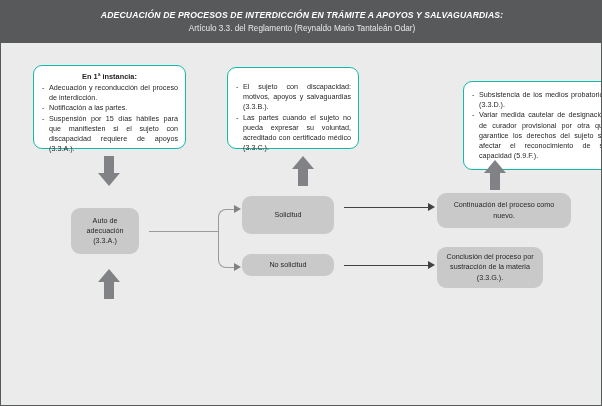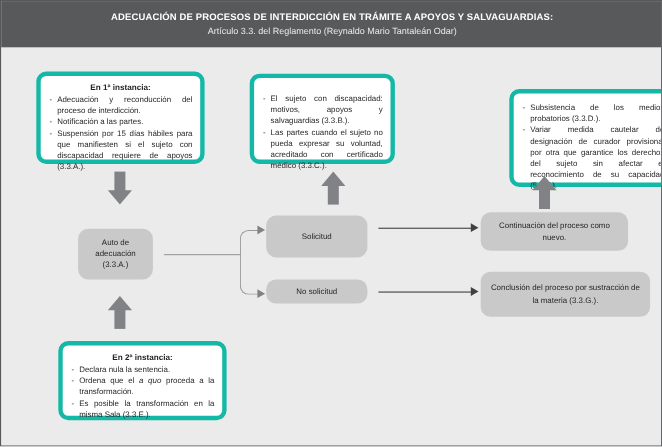--- a/index.html
+++ b/index.html
@@ -16,32 +16,32 @@
 
   
   .header{
     position:absolute;left:0;top:0;width:602px;height:42px;
     background:#58595b;
     box-sizing:border-box;
     display:flex;flex-direction:column;align-items:center;justify-content:center;
   }
   .header .ttl{
     color:#ffffff;font-weight:bold;font-size:8.6px;letter-spacing:.15px;
-    text-align:center;line-height:12px;white-space:nowrap;
+    text-align:center;line-height:12px;white-space:nowrap;font-style:italic;
   }
   .header .sub{
     color:#e9e9e9;font-size:8.2px;text-align:center;line-height:12px;
     margin-top:2px;white-space:nowrap;
   }
 
   
   .wbox{
     position:absolute;
     background:#ffffff;
-    border:4px solid #14b8a6;
+    border:1px solid #14b8a6;
     border-radius:9px;
     box-sizing:border-box;
     padding:6px 7px 5px 7px;
   }
   .gbox{
     position:absolute;
     background:#c9c9c9;
     border-radius:9px;
     box-sizing:border-box;
     display:flex;align-items:center;justify-content:center;
@@ -163,33 +163,23 @@
   <div class="hline" style="left:343px;top:206px;width:85px;"></div>
   <div class="tri" style="left:427px;top:202px;"></div>
 
   <div class="hline" style="left:343px;top:264px;width:85px;"></div>
   <div class="tri" style="left:427px;top:260px;"></div>
 
   <div class="gbox" style="left:436px;top:192px;width:134px;height:35px;text-align:center;">
     <div class="gtxt">Continuación del proceso como nuevo.</div>
   </div>
 
-  <div class="gbox" style="left:436px;top:246px;width:154px;height:41px;">
+  <div class="gbox" style="left:436px;top:246px;width:106px;height:41px;">
     <div class="gtxt">Conclusión del proceso por sustracción de la materia (3.3.G.).</div>
   </div>
 
   <div class="fat up" style="left:97px;top:268px;">
     <div class="shaft"></div>
       <div class="head"></div>
   </div>
 
-  <div class="wbox" style="left:52px;top:309px;width:153px;height:72px;">
-    <div class="bhead">En 2ª instancia:</div>
-    <ul class="blist">
-      <li>Declara nula la sentencia.</li>
-      <li>
-        <span>Ordena que el <em class="it">a quo</em> proceda a la transformación.</span>
-      </li>
-      <li>Es posible la transformación en la misma Sala (3.3.E.).</li>
-    </ul>
-  </div>
 
 </div>
 
 </body></html>

